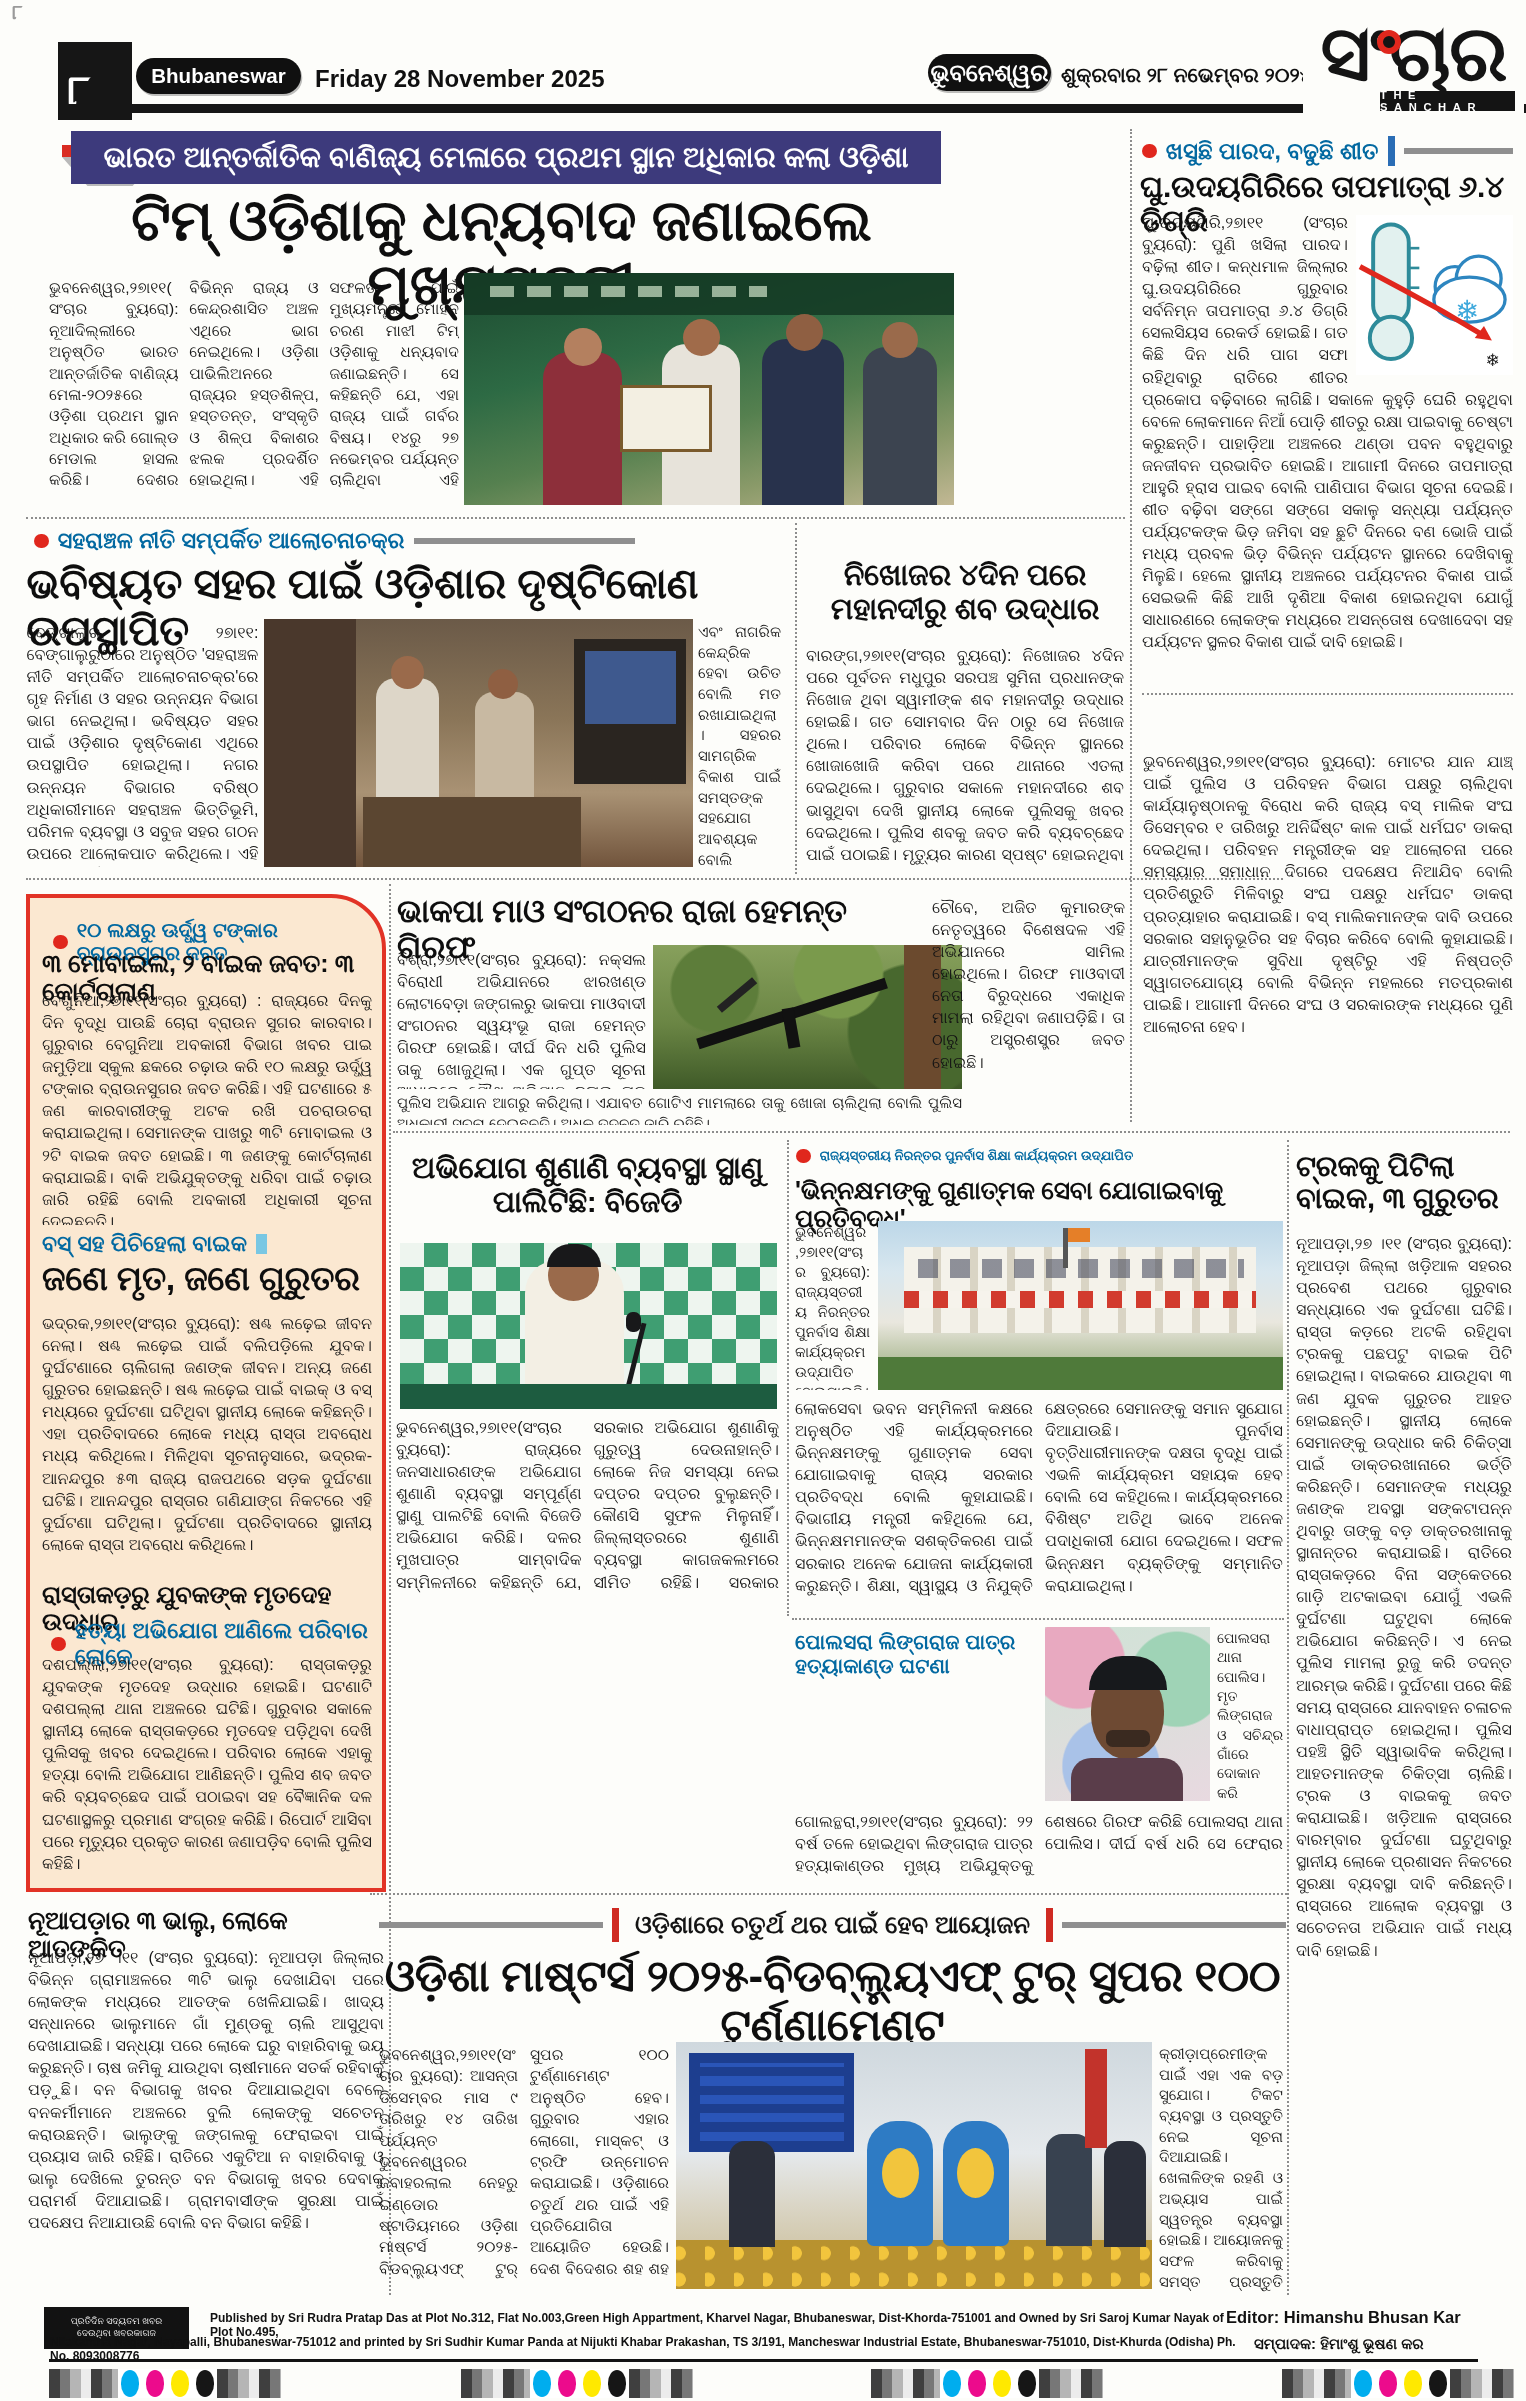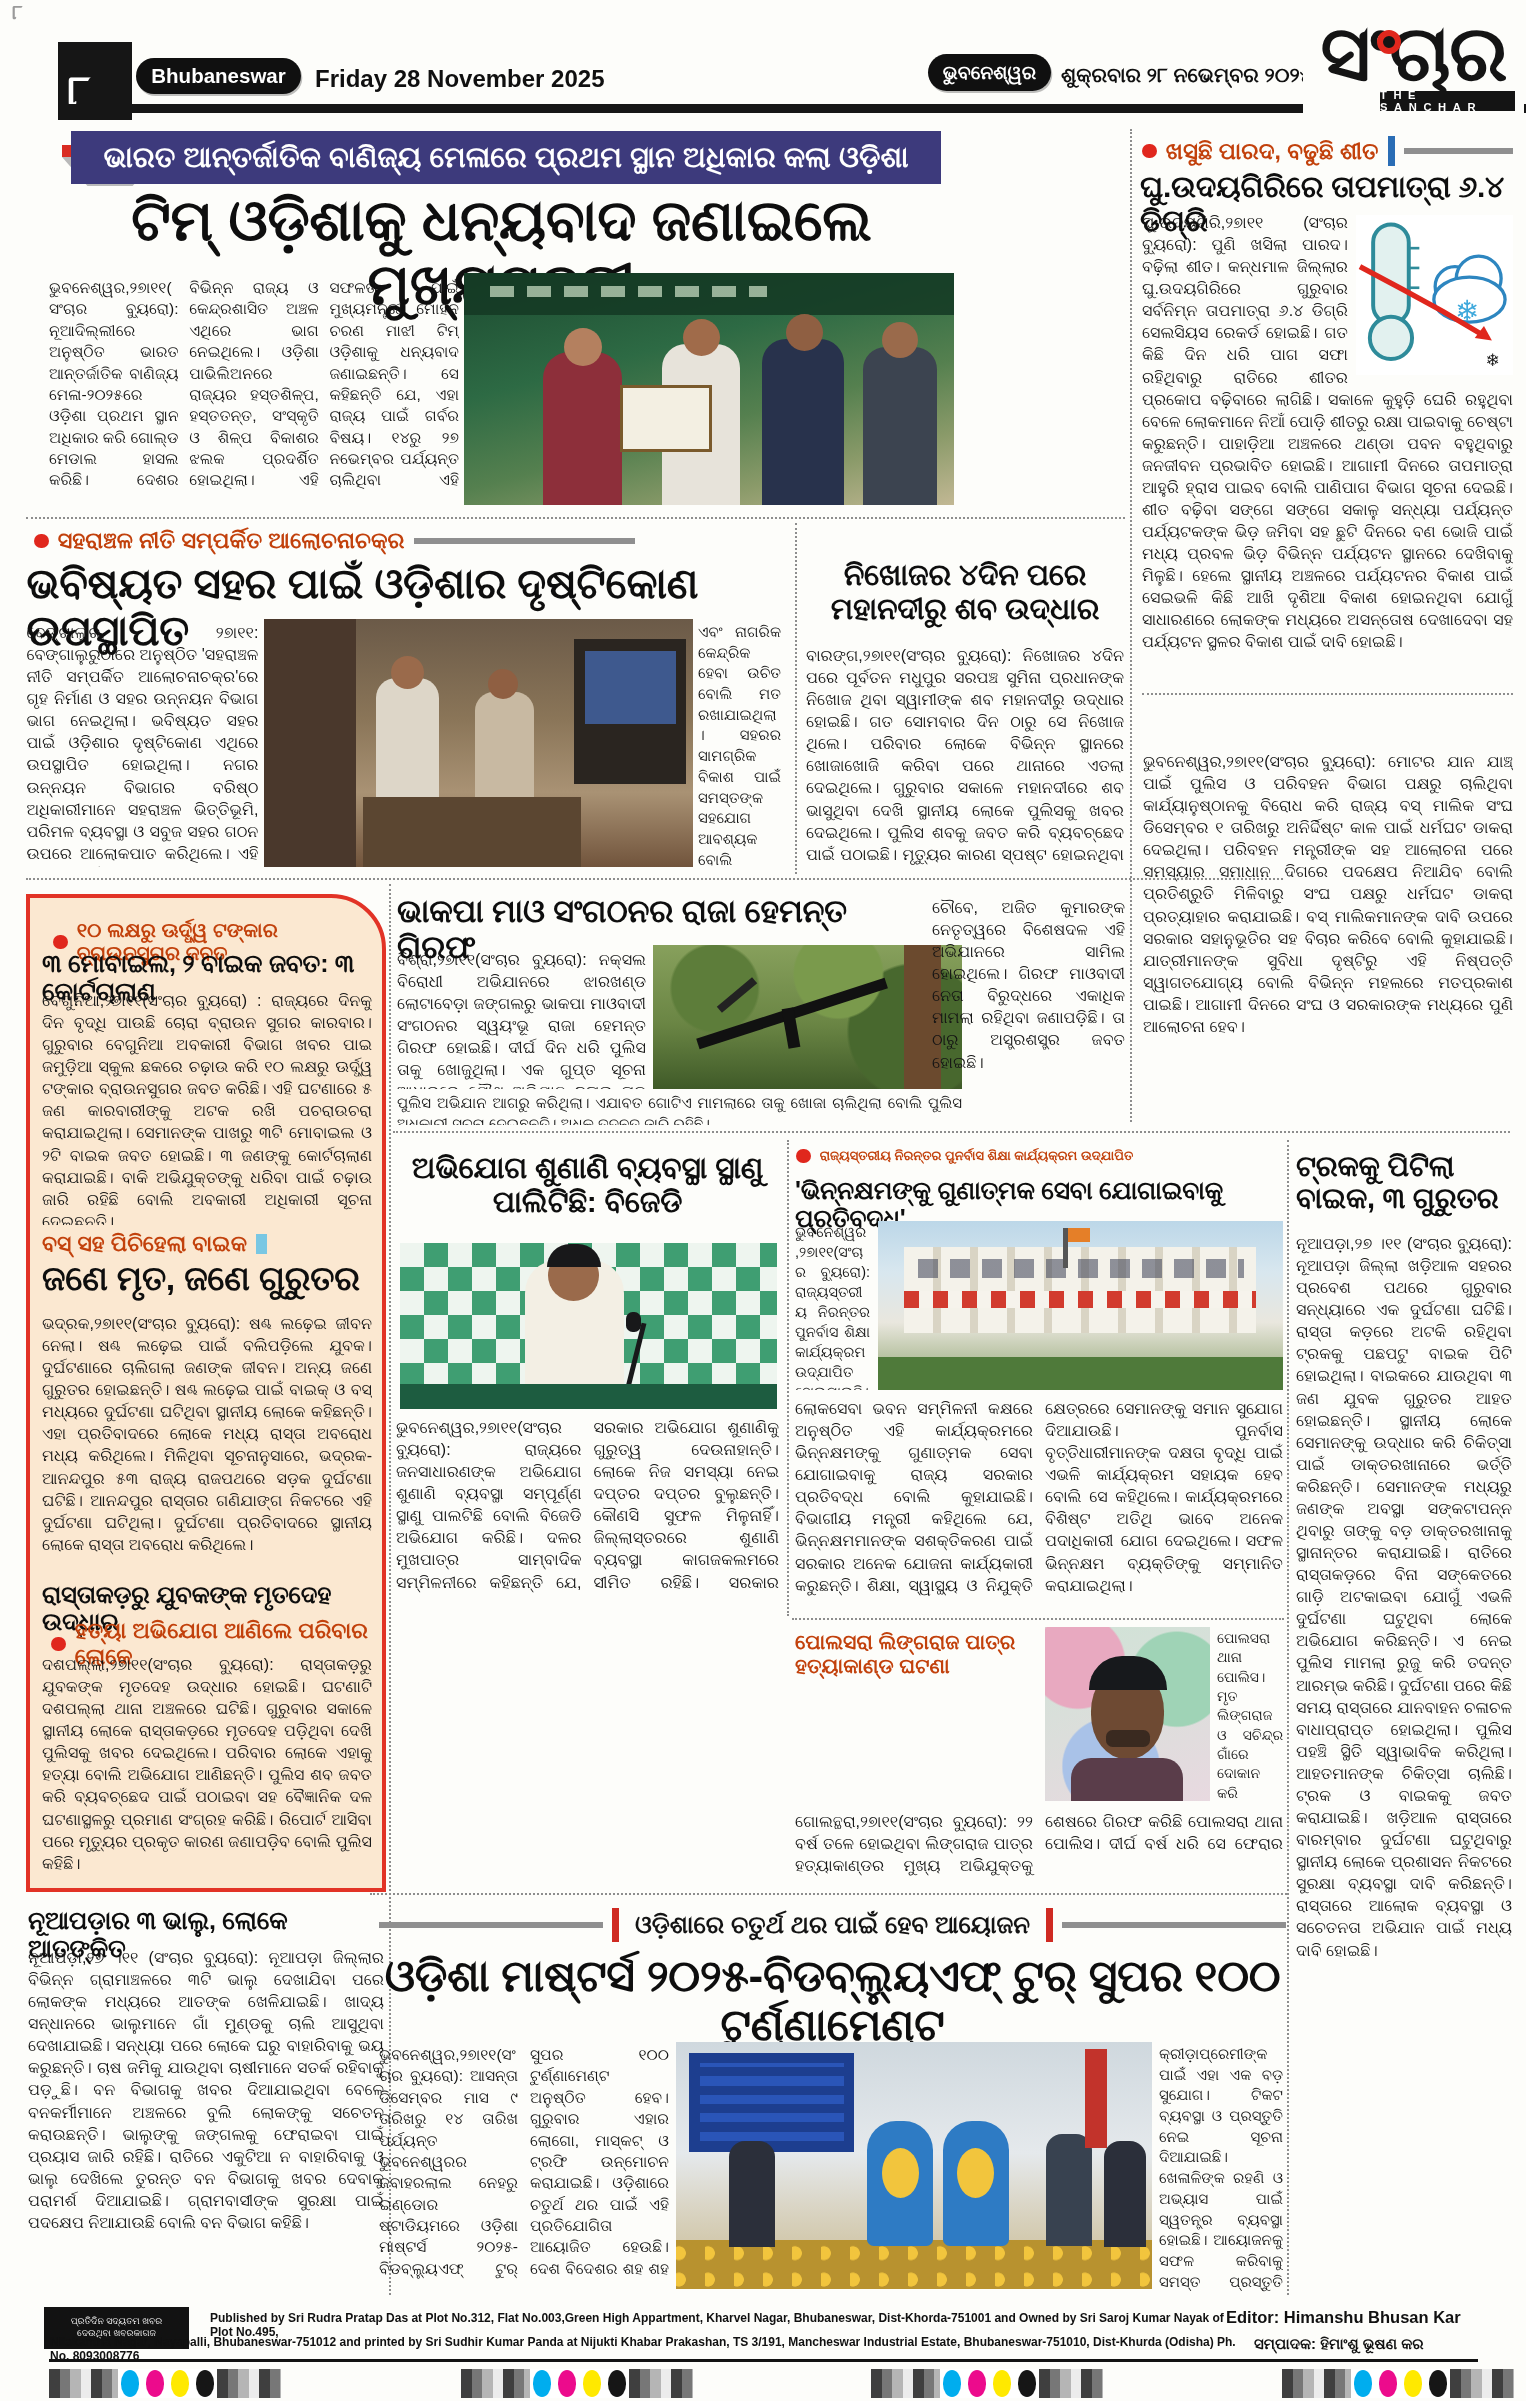--- a/index.html
+++ b/index.html
@@ -1,20 +1,20 @@
 <!DOCTYPE html>
 <html style="font-size:10.6px"><head>
 <meta charset="utf-8">
 <style>
   html,body{margin:0;padding:0;background:#e8e8e4;font-family:"Liberation Sans","DejaVu Sans",sans-serif;}
   #page{position:relative;width:1526px;height:2401px;background:#fdfdfa;margin:0 auto;overflow:hidden;}
   .abs{position:absolute;}
   .jt{text-align:justify;color:#141414;line-height:1.38;word-break:break-word;}
   .hl{font-weight:800;color:#0e0e0e;line-height:1.12;letter-spacing:-0.3px;}
-  .red{color:#c2410c;}
+  .red{color:#0369a1;}
   .kickrow{display:flex;align-items:center;gap:9.2px;}
   .bullet{width:14.5px;height:14.5px;border-radius:50%;background:#e0271d;flex:0 0 auto;}
   .grayline{flex:1;height:6.6px;background:#8f8f8f;}
   .redbar{width:7.3px;height:34px;background:#cf2a22;flex:0 0 auto;}
   .bluebar{width:7.3px;height:30px;background:#2a6db5;flex:0 0 auto;}
   .doth{border-top:2px dotted #8d8d8d;height:0;}
   .dotv{border-left:2px dotted #8d8d8d;width:0;}
   .pill{background:#101010;color:#fff;font-weight:700;display:flex;align-items:center;justify-content:center;border-radius:20px;box-shadow:1.3px 2px 0 rgba(0,0,0,.25);}
   .ph{overflow:hidden;}
   .sh{position:absolute;}
@@ -30,21 +30,21 @@
 <div id="page">
 
   <div class="abs" style="left:12px;top:1.3px;font-size:20px;color:#9a9a9a;font-weight:700;">୮</div>
   <div class="abs" style="left:58px;top:42px;width:74px;height:78px;background:#161616;display:flex;align-items:flex-end;justify-content:flex-start;padding:0 0 6.6px 9.2px;box-sizing:border-box;">
     <span style="color:#fff;font-size:44px;font-weight:700;line-height:1;">୮</span>
   </div>
   <div class="abs pill" style="left:136px;top:58px;width:165px;height:36px;font-size:20.5px;">
     <span>Bhubaneswar</span>
   </div>
   <div class="abs" style="left:315px;top:65px;font-size:24px;font-weight:700;color:#101010;">Friday 28 November 2025</div>
-  <div class="abs pill" style="left:928px;top:54px;width:123px;height:37px;font-size:19px;">
+  <div class="abs pill" style="left:928px;top:54px;width:123px;height:37px;font-size:24px;">
     <span>ଭୁବନେଶ୍ୱର</span>
   </div>
   <div class="abs" style="left:1061px;top:63px;font-size:20.5px;font-weight:700;color:#101010;">ଶୁକ୍ରବାର ୨୮ ନଭେମ୍ବର ୨୦୨୫</div>
   <div class="abs" style="left:58px;top:104px;width:1468px;height:9.2px;background:#161616;"></div>
 
   <div class="abs" style="left:1303px;top:1.3px;width:221px;height:112px;background:#fdfdfa;">
     <div style="position:absolute;left:0;top:12px;width:221px;text-align:center;font-size:77px;font-weight:900;color:#141414;line-height:1.05;letter-spacing:-1.3px;text-shadow:0 0 1.3px #fff;">ସଂଚାର</div>
     <div class="abs" style="left:74px;top:29px;width:12px;height:12px;border:6px solid #e0271d;border-radius:50%;background:#141414;"></div>
     <div class="abs" style="left:77px;top:90px;width:135px;height:20px;background:#141414;display:flex;align-items:center;justify-content:center;">
       <span style="color:#fff;font-size:11.2px;font-weight:700;letter-spacing:6.6px;">THE SANCHAR</span>

